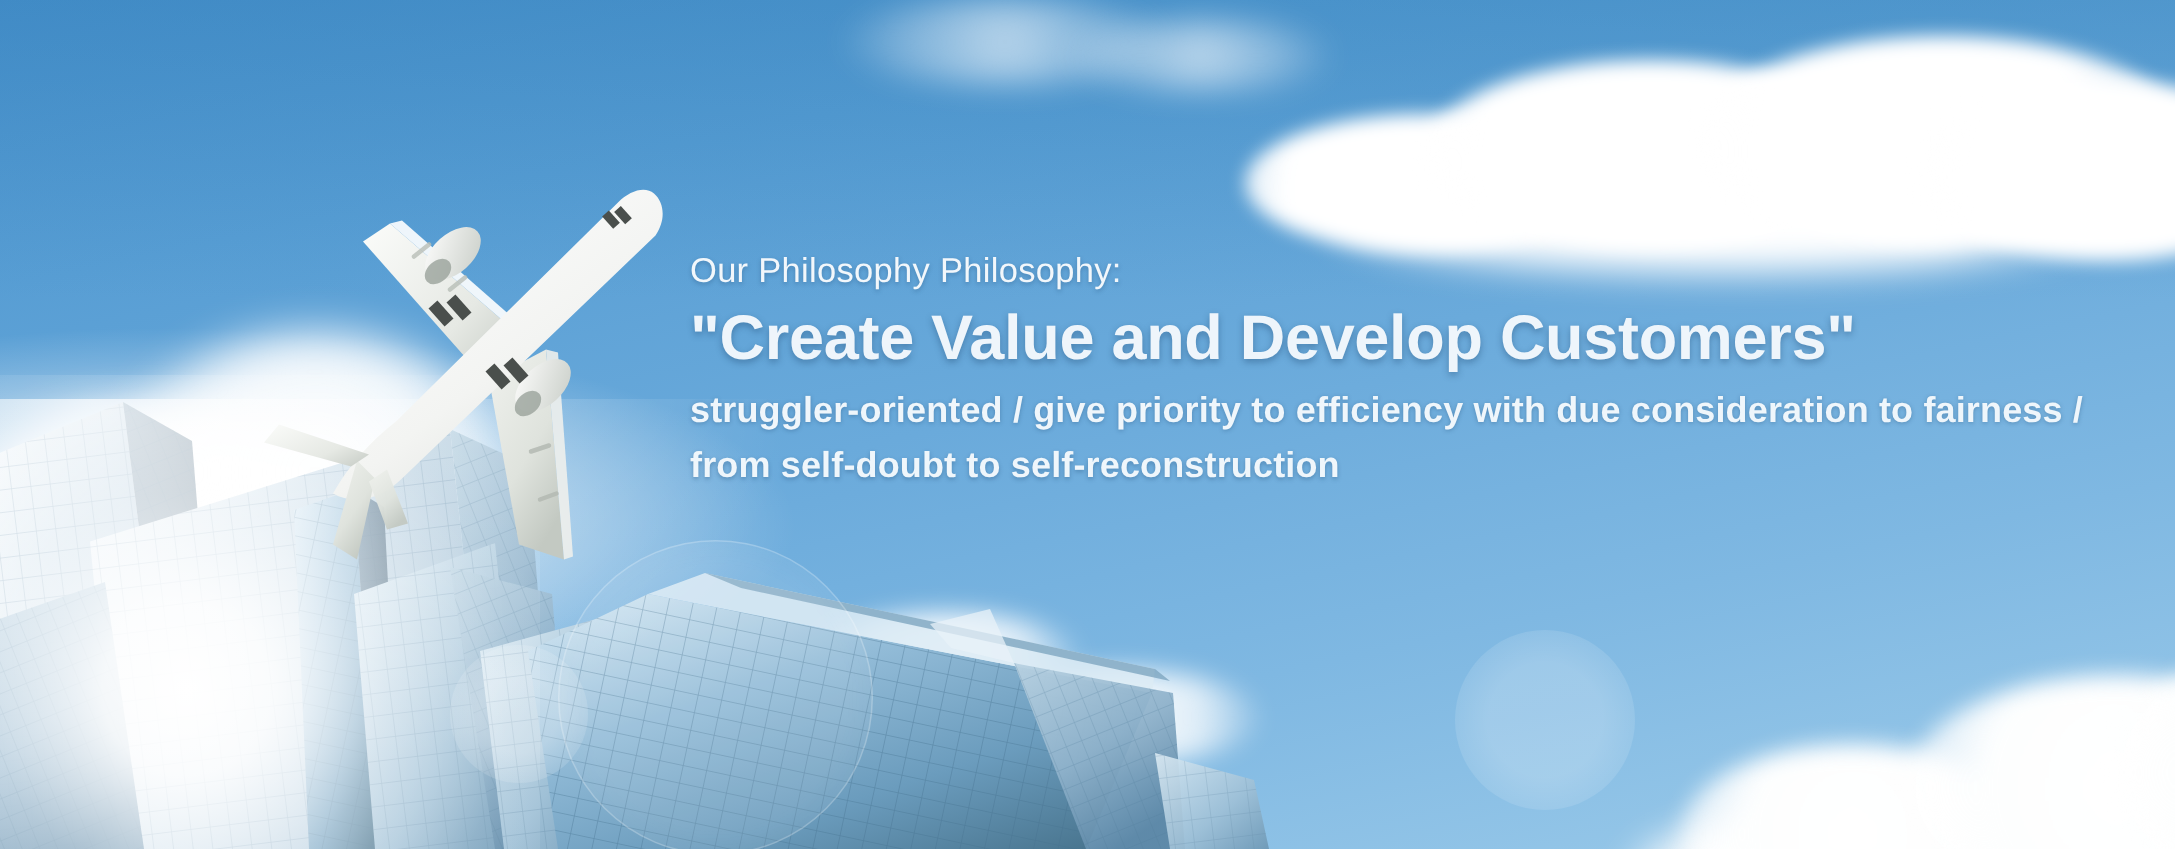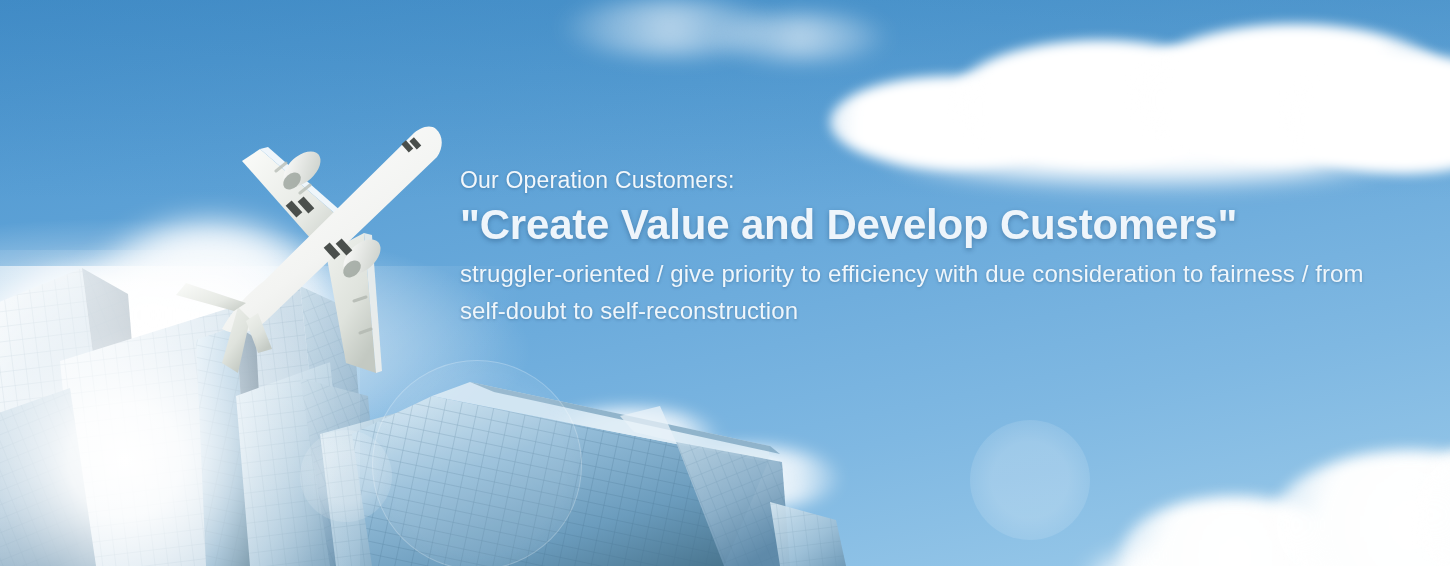--- a/index.html
+++ b/index.html
@@ -105,21 +105,21 @@
     color:#f2f7fb; letter-spacing:.2px;
   }
   #headline {
     font-size:42px; line-height:56px; font-weight:700;
     color:#eef5fb; letter-spacing:-.2px;
     margin-top:2px;
     text-shadow:0 2px 5px rgba(25,65,105,.40);
     white-space:nowrap;
   }
   #subline {
-    font-size:24px; line-height:37px; font-weight:400;
+    font-size:24px; line-height:37px; font-weight:700;
     color:#eff6fb; letter-spacing:.1px;
     margin-top:2px;
     width:945px;
   }
 </style>
 </head>
 <body>
 
 <div id="banner">
 
@@ -332,18 +332,18 @@
         <rect x="152" y="92" width="8" height="16" transform="rotate(-42 156 100)"></rect>
         <rect x="178" y="138" width="8" height="16" transform="rotate(-42 182 146)"></rect>
         <rect x="190" y="134" width="8" height="16" transform="rotate(-42 194 142)"></rect>
         <rect x="254" y="36" width="6" height="11" transform="rotate(-42 257 41)"></rect>
         <rect x="262" y="33" width="6" height="11" transform="rotate(-42 265 38)"></rect>
       </g>
     </svg>
   </div>
 
   <div id="text-block">
-    <div id="eyebrow">Our Operation Customers:</div>
+    <div id="eyebrow">Our Philosophy Philosophy:</div>
     <div id="headline">"Create Value and Develop Customers"</div>
     <div id="subline">struggler-oriented / give priority to efficiency with due consideration to fairness / from self-doubt to self-reconstruction</div>
   </div>
 
 </div>
 
 </body></html>

